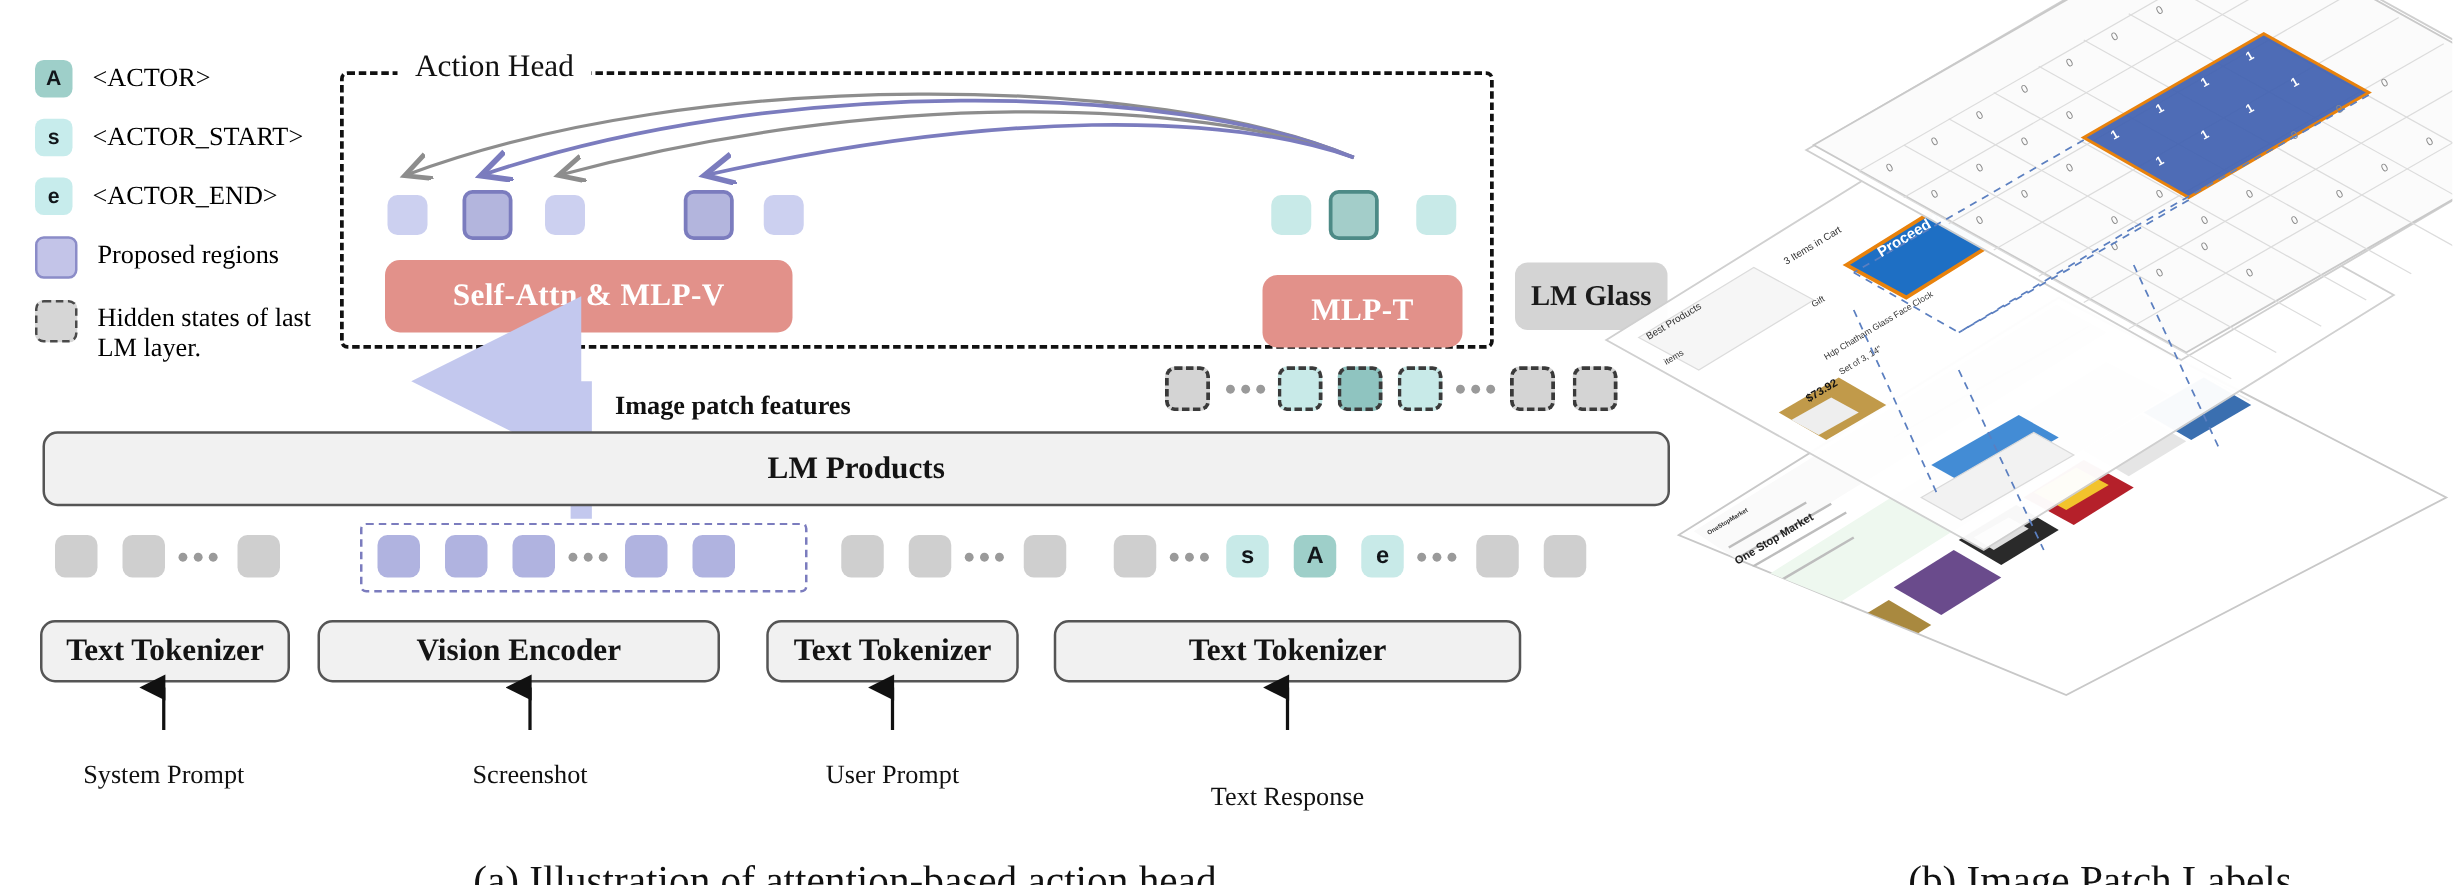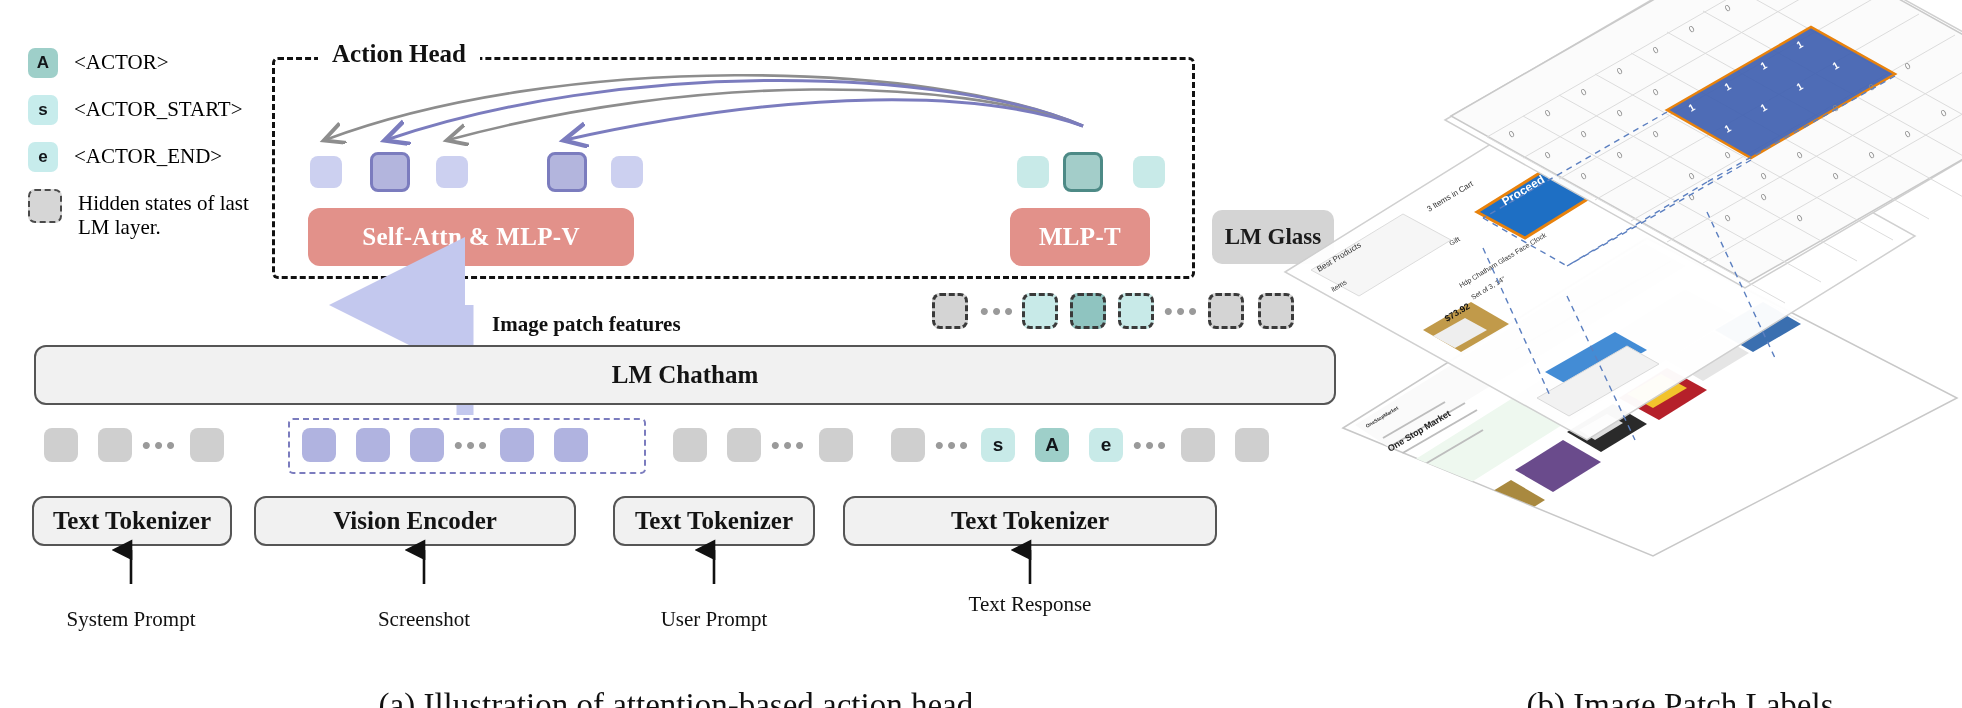--- a/index.html
+++ b/index.html
@@ -20,21 +20,21 @@
   .sw-actor{background:#9ecfc9;}
   .sw-start{background:#c7ecec;}
   .sw-end{background:#c7ecec;}
   .sw-region{background:#c3c4e8;border:2px solid #8b8cc8;}
   .sw-hidden{background:#d6d6d6;border:2px dashed #4a4a4a;}
 
   
   #action-head-box{left:272px;top:57px;width:923px;height:222px;
         border:3px dashed #111;border-radius:6px;box-sizing:border-box;}
   #action-head-title{left:318px;top:40px;background:#fff;padding:0 14px;
-        font-size:25px;font-weight:bold;color:#111;font-family:"Liberation Serif",serif;}
+        font-size:25px;font-weight:normal;color:#111;font-family:"Liberation Serif",serif;}
 
   
   .tok{border-radius:8px;box-sizing:border-box;}
   .tok-lav{background:#ccd0f0;}
   .tok-lav-strong{background:#b3b5dd;border:3px solid #7b7cbe;}
   .tok-teal-lite{background:#c8eae8;}
   .tok-teal-strong{background:#a3cdc9;border:3px solid #4d8a86;}
   .tok-gray{background:#cfcfcf;}
   .tok-dash-gray{background:#d4d4d4;border:3px dashed #3a3a3a;}
   .tok-dash-teal-lite{background:#c8eae8;border:3px dashed #3a3a3a;}
@@ -83,20 +83,24 @@
     </div>
     <div class="legend-row">
       <div class="legend-sw sw-start">s</div>
       <div class="legend-txt">&lt;ACTOR_START&gt;</div>
     </div>
     <div class="legend-row">
       <div class="legend-sw sw-end">e</div>
       <div class="legend-txt">&lt;ACTOR_END&gt;</div>
     </div>
     <div class="legend-row">
+      <div class="legend-sw sw-region"></div>
+      <div class="legend-txt">Proposed regions</div>
+    </div>
+    <div class="legend-row">
       <div class="legend-sw sw-hidden"></div>
       <div class="legend-txt" style="width:200px">Hidden states of last LM layer.</div>
     </div>
   </div>
 
   <div class="abs" id="action-head-box"></div>
   <div class="abs" id="action-head-title">Action Head</div>
 
   <svg class="layer">
     <defs>
@@ -118,21 +122,21 @@
   <div class="abs tok tok-lav-strong" style="left:370px;top:152px;width:40px;height:40px;"></div>
   <div class="abs tok tok-lav" style="left:436px;top:156px;width:32px;height:32px;"></div>
   <div class="abs tok tok-lav-strong" style="left:547px;top:152px;width:40px;height:40px;"></div>
   <div class="abs tok tok-lav" style="left:611px;top:156px;width:32px;height:32px;"></div>
 
   <div class="abs tok tok-teal-lite" style="left:1017px;top:156px;width:32px;height:32px;"></div>
   <div class="abs tok tok-teal-strong" style="left:1063px;top:152px;width:40px;height:40px;"></div>
   <div class="abs tok tok-teal-lite" style="left:1133px;top:156px;width:32px;height:32px;"></div>
 
   <div class="abs salmon" style="left:308px;top:208px;width:326px;height:58px;">Self-Attn &amp; MLP-V</div>
-  <div class="abs salmon" style="left:1010px;top:208px;width:140px;height:58px;">MLP-T</div>
+  <div class="abs salmon" style="left:1010px;top:220px;width:160px;height:58px;">MLP-T</div>
   <div class="abs graybox" style="left:1212px;top:210px;width:122px;height:54px;">LM Glass</div>
 
   <svg class="layer">
     <defs>
       <marker id="blueHead" markerWidth="10" markerHeight="10" refX="4" refY="8" orient="auto">
         <path d="M0,8 L4,0 L8,8 Z" fill="#c3c8ee"></path>
       </marker>
     </defs>
     <line x1="465" y1="415" x2="465" y2="305" stroke="#c3c8ee" stroke-width="17" marker-end="url(#blueHead)"></line>
   </svg>
@@ -140,21 +144,21 @@
 
   <div class="abs tok tok-dash-gray" style="left:932px;top:293px;width:36px;height:36px;"></div>
   <div class="abs ellipsis" style="left:978px;top:293px;width:40px;height:36px;">•••</div>
   <div class="abs tok tok-dash-teal-lite" style="left:1022px;top:293px;width:36px;height:36px;"></div>
   <div class="abs tok tok-dash-teal-strong" style="left:1070px;top:293px;width:36px;height:36px;"></div>
   <div class="abs tok tok-dash-teal-lite" style="left:1118px;top:293px;width:36px;height:36px;"></div>
   <div class="abs ellipsis" style="left:1162px;top:293px;width:40px;height:36px;">•••</div>
   <div class="abs tok tok-dash-gray" style="left:1208px;top:293px;width:36px;height:36px;"></div>
   <div class="abs tok tok-dash-gray" style="left:1258px;top:293px;width:36px;height:36px;"></div>
 
-  <div class="abs shellbox" style="left:34px;top:345px;width:1298px;height:56px;">LM Chatham</div>
+  <div class="abs shellbox" style="left:34px;top:345px;width:1298px;height:56px;">LM Products</div>
 
   <div class="abs tok tok-gray" style="left:44px;top:428px;width:34px;height:34px;"></div>
   <div class="abs tok tok-gray" style="left:98px;top:428px;width:34px;height:34px;"></div>
   <div class="abs ellipsis" style="left:140px;top:428px;width:40px;height:34px;">•••</div>
   <div class="abs tok tok-gray" style="left:190px;top:428px;width:34px;height:34px;"></div>
 
   <div class="abs dashdot" style="left:288px;top:418px;width:358px;height:56px;"></div>
   <div class="abs tok tok-lav-mid" style="left:302px;top:428px;width:34px;height:34px;"></div>
   <div class="abs tok tok-lav-mid" style="left:356px;top:428px;width:34px;height:34px;"></div>
   <div class="abs tok tok-lav-mid" style="left:410px;top:428px;width:34px;height:34px;"></div>
@@ -189,21 +193,21 @@
     </defs>
     <line x1="131" y1="584" x2="131" y2="550" stroke="#111" stroke-width="2.6" marker-end="url(#blk)"></line>
     <line x1="424" y1="584" x2="424" y2="550" stroke="#111" stroke-width="2.6" marker-end="url(#blk)"></line>
     <line x1="714" y1="584" x2="714" y2="550" stroke="#111" stroke-width="2.6" marker-end="url(#blk)"></line>
     <line x1="1030" y1="584" x2="1030" y2="550" stroke="#111" stroke-width="2.6" marker-end="url(#blk)"></line>
   </svg>
 
   <div class="abs lbl ctr" style="left:31px;top:594px;width:200px;height:26px;">System Prompt</div>
   <div class="abs lbl ctr" style="left:324px;top:594px;width:200px;height:26px;">Screenshot</div>
   <div class="abs lbl ctr" style="left:614px;top:594px;width:200px;height:26px;">User Prompt</div>
-  <div class="abs lbl ctr" style="left:930px;top:579px;width:200px;height:26px;">Text Response</div>
+  <div class="abs lbl ctr" style="left:930px;top:612px;width:200px;height:26px;">Text Response</div>
 
   <div class="abs caption ctr" style="left:180px;top:650px;width:1000px;height:44px;">(a) Illustration of attention-based action head.</div>
   <div class="abs caption ctr" style="left:1430px;top:650px;width:500px;height:44px;">(b) Image Patch Labels</div>
 
   <svg class="abs" id="patch-fig" viewBox="0 0 747 560">
     <defs>
       <clipPath id="clipWeb">
           <polygon points="130,430 430,240 740,400 440,555"></polygon>
         </clipPath>
     </defs>

